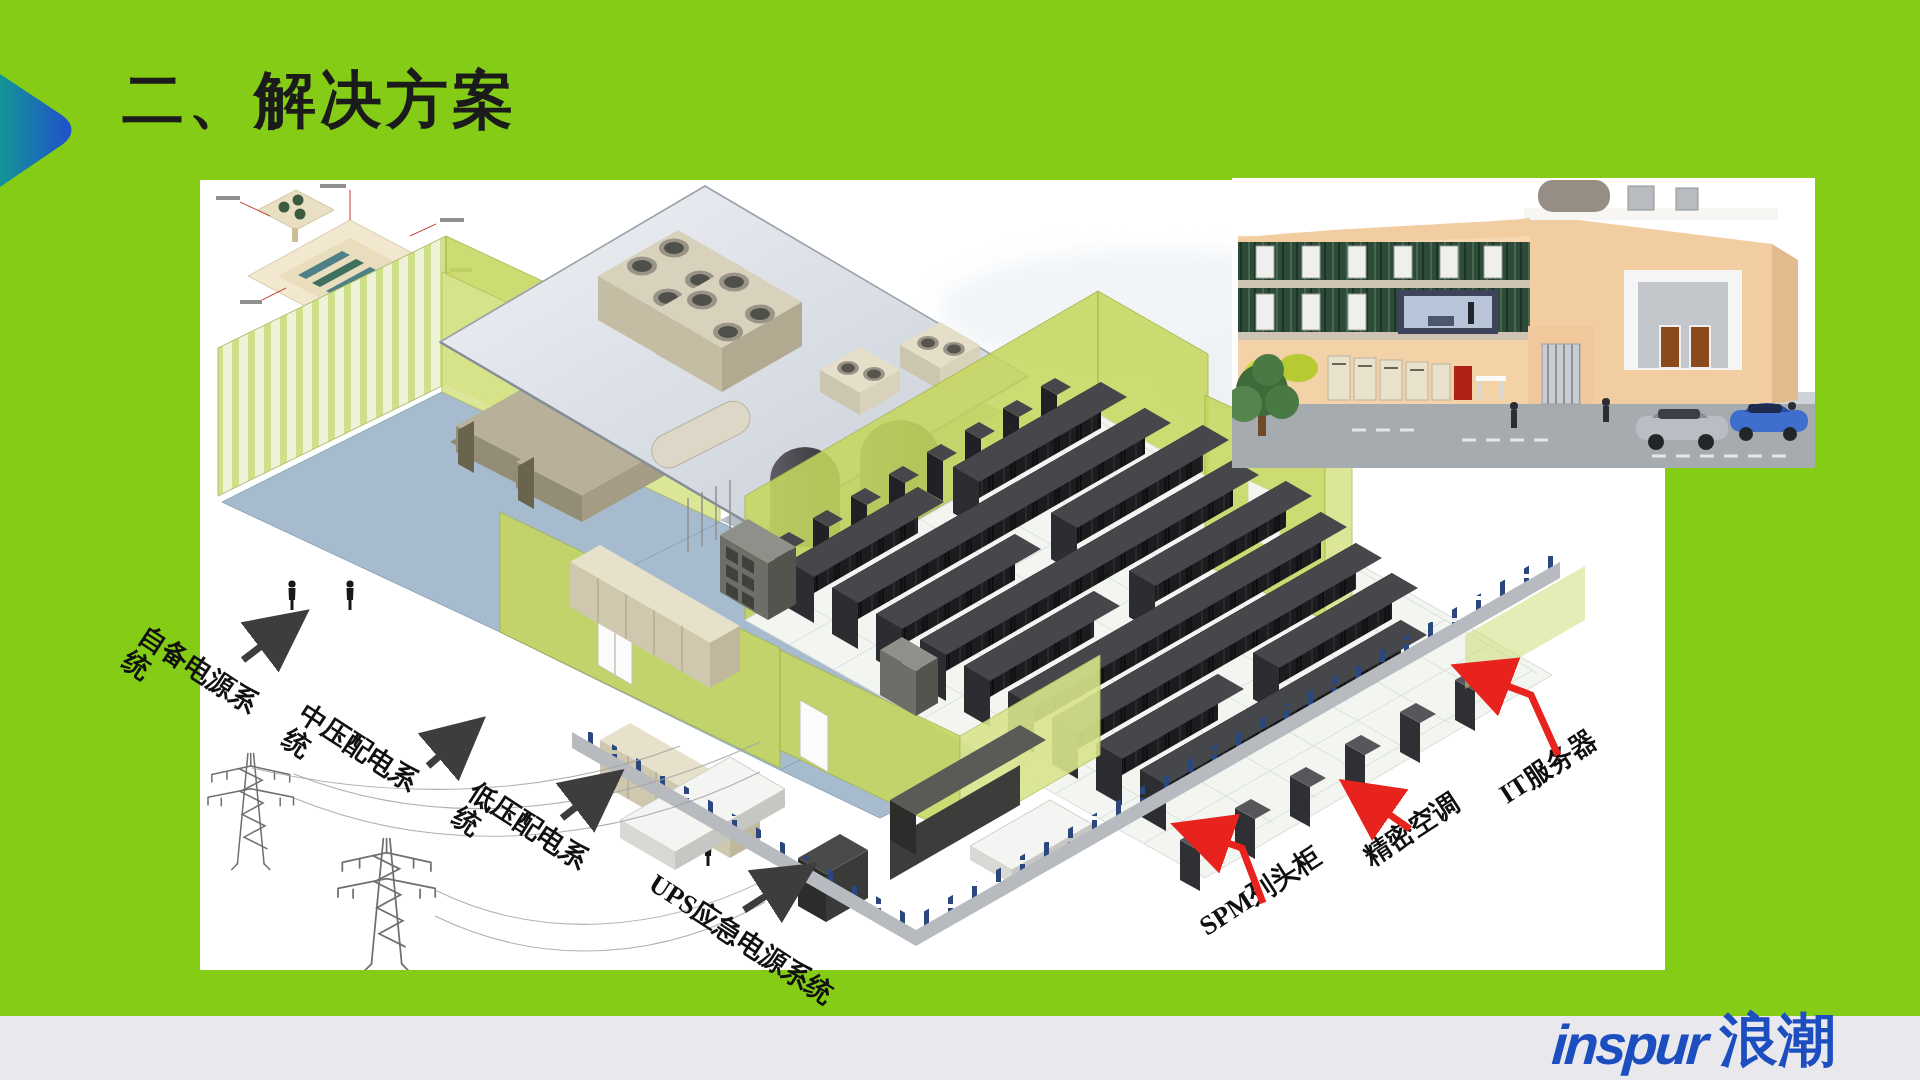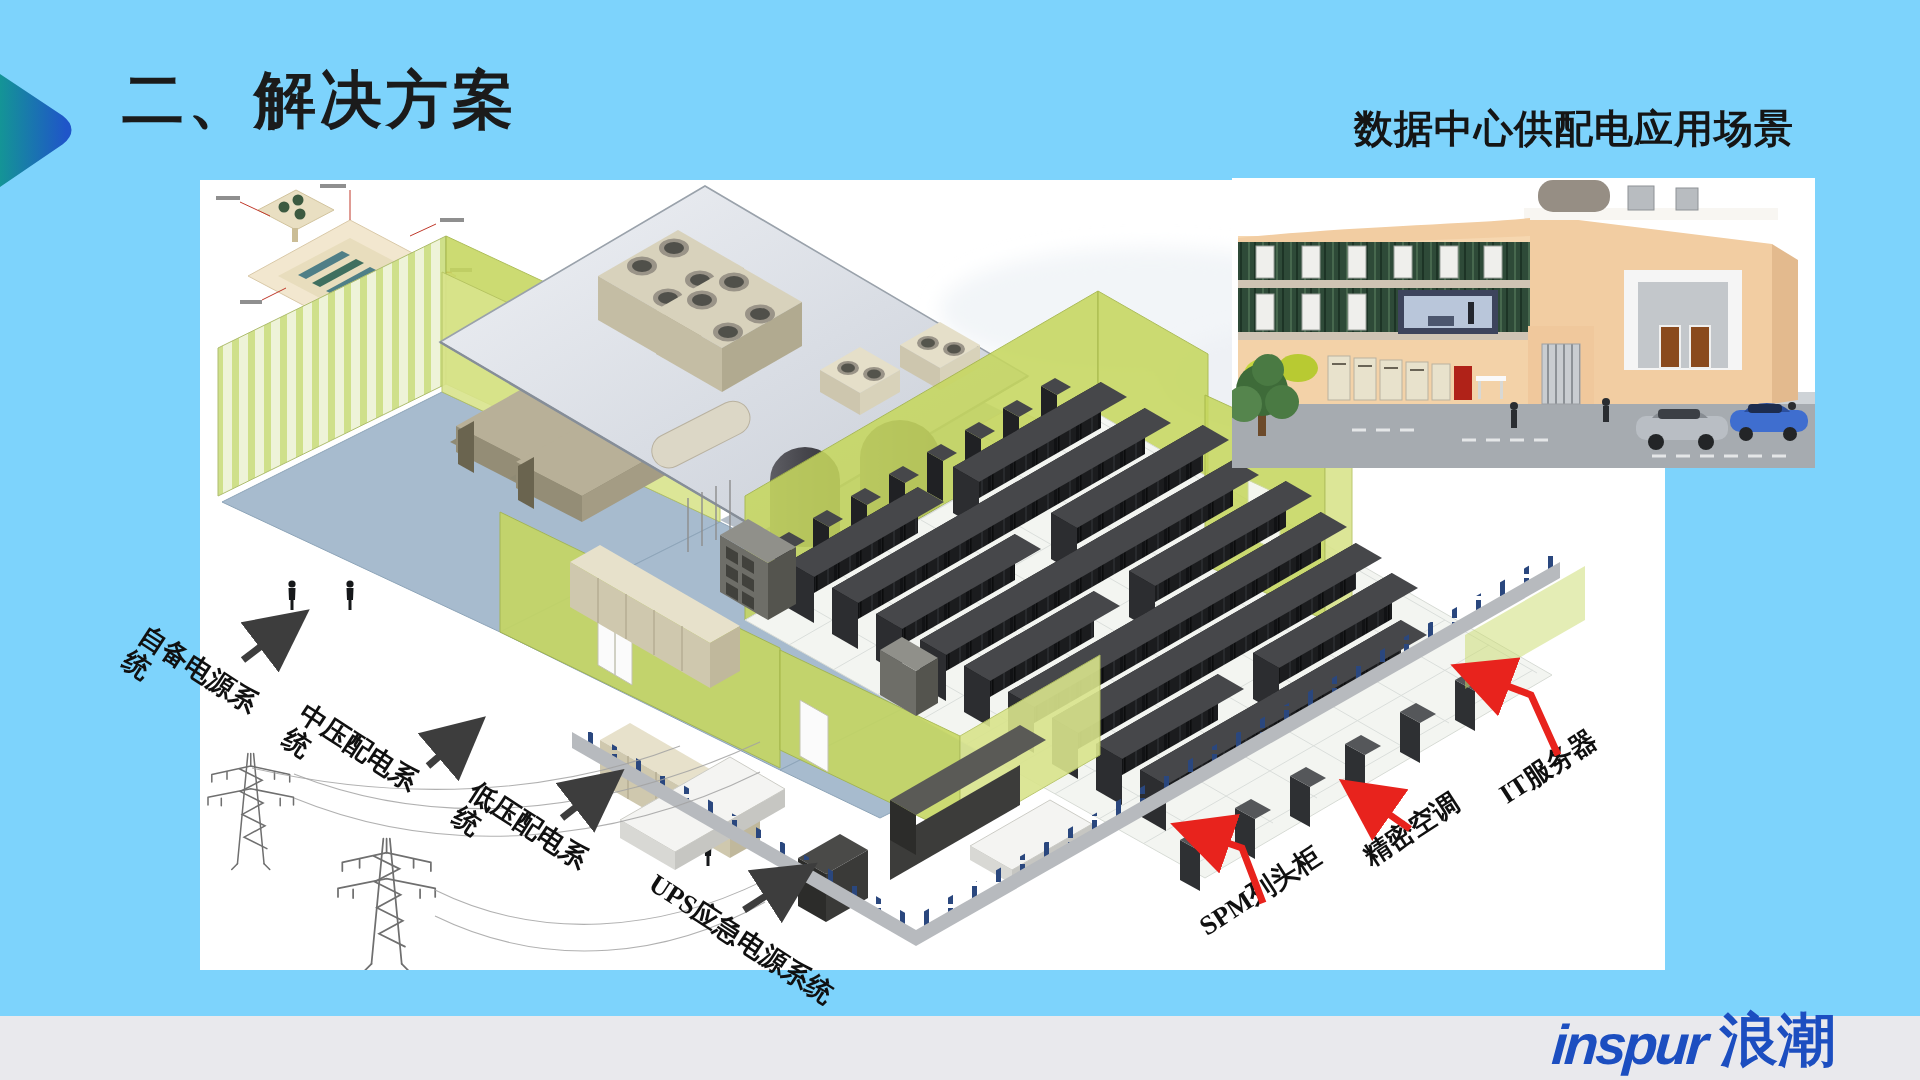--- a/index.html
+++ b/index.html
@@ -1,18 +1,18 @@
 <!DOCTYPE html>
 <html><head>
 <meta charset="utf-8">
 <style>
   html,body{margin:0;padding:0;}
   body{width:1920px;height:1080px;background:#e9e9ed;overflow:hidden;
        font-family:"Liberation Sans","DejaVu Sans",sans-serif;}
-  .slide{position:relative;width:1920px;height:1016px;background:#7dd3fc;}
+  .slide{position:relative;width:1920px;height:1016px;background:#84cc16;}
 
   .accent{position:absolute;left:0;top:68px;width:90px;height:125px;}
 
   .title{position:absolute;left:122px;top:58px;font-size:62px;font-weight:900;
          color:#1b1b1b;letter-spacing:4px;white-space:nowrap;}
   .subtitle{position:absolute;right:126px;top:102px;font-size:39px;font-weight:800;
          color:#151515;letter-spacing:1px;white-space:nowrap;}
 
   .panel{position:absolute;background:#ffffff;}
   .panel.main{left:200px;top:180px;width:1465px;height:790px;}
@@ -59,21 +59,20 @@
     <defs>
       <linearGradient id="accg" x1="0" y1="0" x2="1" y2="0">
         <stop offset="0" stop-color="#12a08d"></stop>
           <stop offset="1" stop-color="#1f55c9"></stop>
       </linearGradient>
     </defs>
     <path d="M-12,4 L60,52 Q73,62 60,72 L-12,121 Z" fill="url(#accg)" stroke="url(#accg)" stroke-width="10" stroke-linejoin="round"></path>
   </svg>
 
   <div class="title">二、解决方案</div>
-  <div class="subtitle">数据中心供配电应用场景</div>
 
   <div class="panel main">
   <svg width="1465" height="790" viewBox="0 0 1465 790">
     <defs>
       <pattern id="rackP" width="22" height="50" patternUnits="userSpaceOnUse">
         <rect width="22" height="50" fill="#1b1c1e"></rect>
         <rect x="0" width="1.6" height="50" fill="#0b0c0d"></rect>
         <rect x="11" width="2" height="50" fill="#282a2d"></rect>
         <rect x="18" width="3" height="50" fill="#111214"></rect>
       </pattern>

